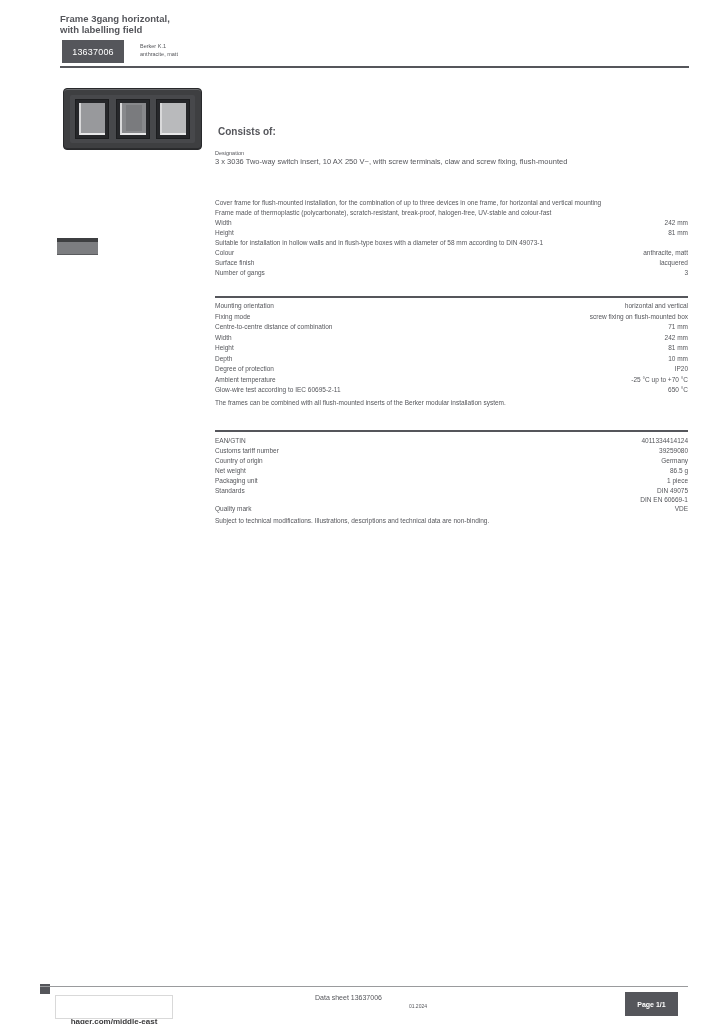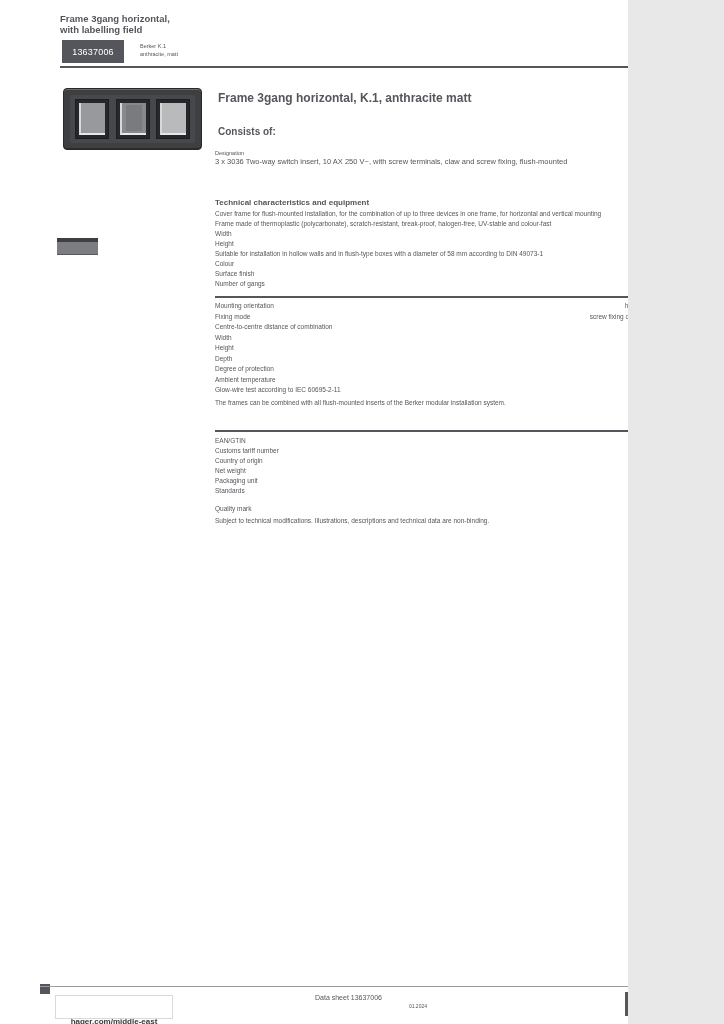--- a/index.html
+++ b/index.html
@@ -1,17 +1,17 @@
 <!DOCTYPE html>
 <html><head>
 <meta charset="utf-8">
 <style>
   html,body{margin:0;padding:0;}
   body{background:#e8e8e8;font-family:"Liberation Sans", sans-serif;}
-  #page{position:relative;width:628px;height:1024px;background:#ffffff;overflow:hidden;
+  #page{position:relative;width:724px;height:1024px;background:#ffffff;overflow:hidden;
         color:#55565B;}
   .abs{position:absolute;}
 
   
   .doc-title{left:60px;top:13px;font-size:9.5px;line-height:11px;font-weight:bold;color:#55565B;}
   .ref-box{left:62px;top:40px;width:62px;height:23px;background:#55565B;color:#ffffff;
            display:flex;align-items:center;justify-content:center;
            font-size:9px;font-weight:normal;letter-spacing:.2px;}
   .family-info{left:140px;top:43px;font-size:5.5px;line-height:7.5px;color:#55565B;}
   .header-rule{left:60px;top:66px;width:629px;height:2px;background:#55565B;}
@@ -90,29 +90,27 @@
           <div class="pane pane2"></div>
         </div>
       <div class="win">
           <div class="pane pane3"></div>
         </div>
     </div>
   </div>
 
   <div class="abs thumb"></div>
 
-  <div class="abs product-heading">Frame 3gang horizontal, K.1, anthracite matt</div>
   <div class="abs consists-label">Consists of:</div>
   <div class="abs consists-header">Designation</div>
   <div class="abs consists-items">
       <div class="line">3 x 3036  Two-way switch insert, 10 AX 250 V~, with screw terminals, claw and screw fixing, flush-mounted</div>
     </div>
 
   <div class="abs sec s1" style="top:198px">
-    <div class="sec-title">Technical characteristics and equipment</div>
     <div>
         <div class="row">
           <span class="lbl">Cover frame for flush-mounted installation, for the combination of up to three devices in one frame, for horizontal and vertical mounting</span>
           <span class="val"></span>
         </div>
         <div class="row">
           <span class="lbl">Frame made of thermoplastic (polycarbonate), scratch-resistant, break-proof, halogen-free, UV-stable and colour-fast</span>
           <span class="val"></span>
         </div>
         <div class="row">

